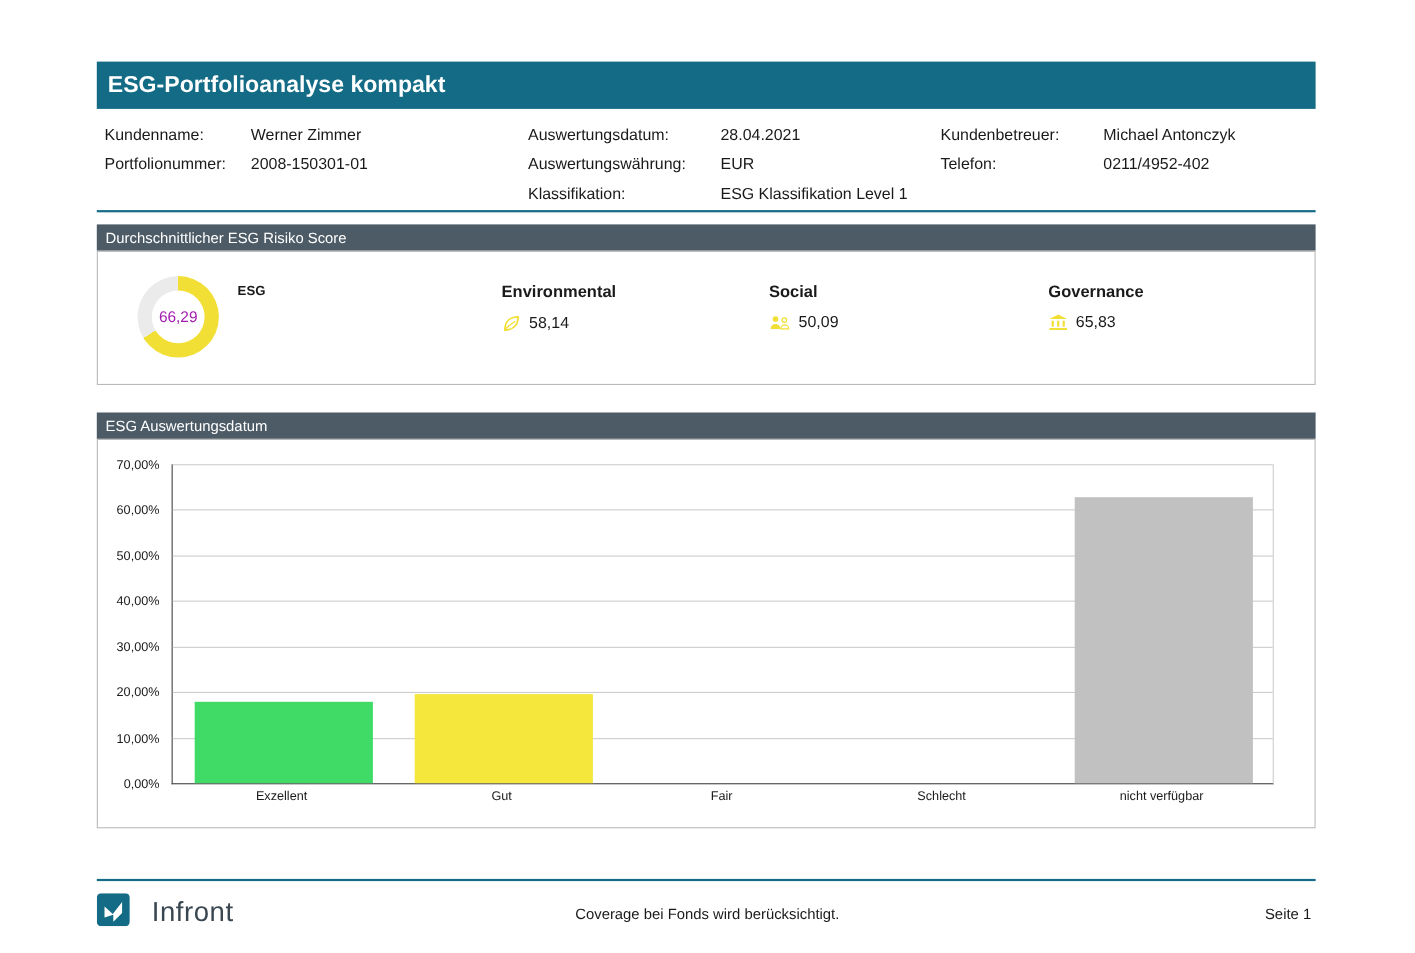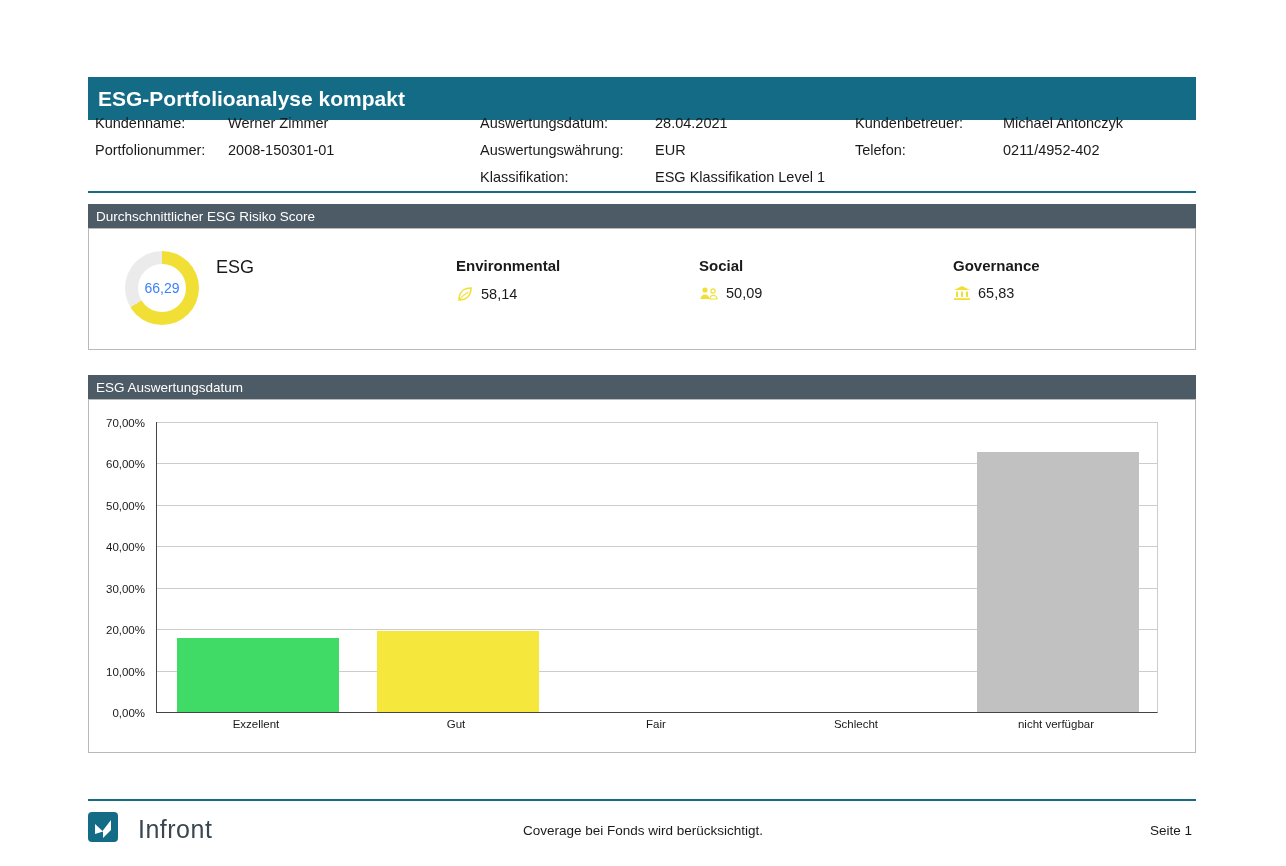--- a/index.html
+++ b/index.html
@@ -13,21 +13,21 @@
     overflow: hidden;
   }
   :root {
     --teal: #136B86;
     --slate: #4C5B66;
     --yellow: #F2DF35;
   }
 
   
   .title-bar {
-    position: absolute; left: 88px; top: 77px; width: 1108px; height: 43px;
+    position: absolute; left: 88px; top: 56px; width: 1108px; height: 43px;
     background: var(--teal); color: #fff;
     display: flex; align-items: center; padding-left: 10px; box-sizing: border-box;
     font-size: 21px; font-weight: bold;
   }
 
   
   .info { position: absolute; left: 88px; top: 110px; width: 1108px; font-size: 14.5px; }
   .info-col { position: absolute; top: 0; }
   .info-col.c1 { left: 7px; }
   .info-col.c2 { left: 392px; }
@@ -58,23 +58,23 @@
     border: 1px solid #B9B9B9; box-sizing: border-box; background: #fff;
   }
   .donut {
     position: absolute; left: 36px; top: 22px; width: 74px; height: 74px;
     border-radius: 50%;
     background: conic-gradient(#F2DF35 0% 66%, #EBEBEB 66% 100%);
   }
   .donut-hole {
     position: absolute; inset: 13px; background: #fff; border-radius: 50%;
     display: flex; align-items: center; justify-content: center;
-    font-size: 14px; color: #3b82f6;
-  }
-  .esg-label { position: absolute; left: 127px; top: 28px; font-size: 18px; font-weight: normal; }
+    font-size: 14px; color: #a21caf;
+  }
+  .esg-label { position: absolute; left: 127px; top: 28px; font-size: 12px; font-weight: bold; }
   .subscore { position: absolute; top: 28px; }
   .subscore.env { left: 367px; }
   .subscore.soc { left: 610px; }
   .subscore.gov { left: 864px; }
   .subscore-title { font-size: 15px; font-weight: bold; }
   .subscore-row { margin-top: 11px; display: flex; align-items: center; gap: 7px; font-size: 14.5px; }
   .icon { color: var(--yellow); display: inline-flex; align-items: center; }
 
   
   .chart-box {

